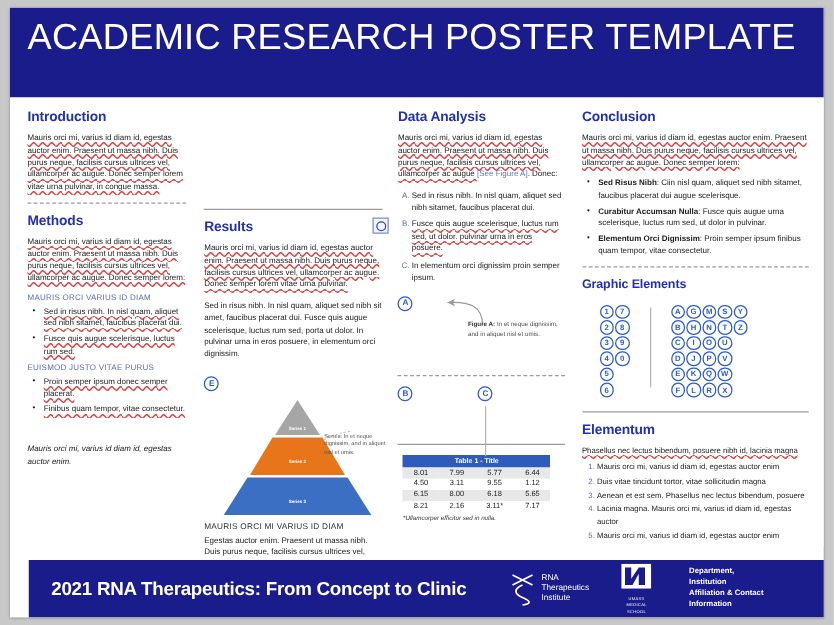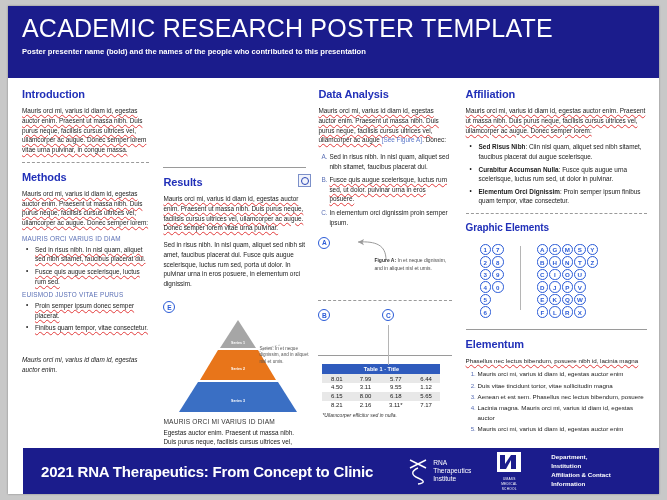--- a/index.html
+++ b/index.html
@@ -15,21 +15,21 @@
     box-shadow:0 0 2px rgba(0,0,0,.35);
     overflow:hidden;
   }
   
   .header{
     background:#1b1c8c;color:#fff;
     padding:9px 14px 12px 14px;
     height:72px;box-sizing:border-box;
   }
   .hdr-title{
-    font-size:25px;font-weight:400;letter-spacing:.2px;
+    font-size:29px;font-weight:400;letter-spacing:.2px;
     line-height:1.05;margin:0 0 7px 0;
   }
   .hdr-sub{
     font-size:10.5px;font-weight:bold;margin:0 0 8px 0;line-height:1.1;
   }
   .hdr-authors{
     font-size:7.6px;font-weight:bold;margin:0;line-height:1.1;
   }
   
   .body{
@@ -174,21 +174,20 @@
     margin-left:18px;font-size:6.2px;font-weight:bold;line-height:1.45;
   }
 </style>
 </head>
 <body>
 
 <div class="poster">
 
   <div class="header">
     <div class="hdr-title">ACADEMIC RESEARCH POSTER TEMPLATE</div>
-    <div class="hdr-authors">Poster presenter name (bold) and the names of the people who contributed to this presentation</div>
   </div>
 
   <div class="body">
 
     <div class="col col1">
       <h2 class="sec">Introduction</h2>
       <p class="body-t sq">Mauris orci mi, varius id diam id, egestas auctor enim. Praesent ut massa nibh. Duis purus neque, facilisis cursus ultrices vel, ullamcorper ac augue. Donec semper lorem vitae urna pulvinar, in congue massa.</p>
 
       <hr class="rule">
 
@@ -293,21 +292,21 @@
               <td>3.11*</td>
               <td>7.17</td>
             </tr>
           </tbody>
         </table>
         <div class="tnote">*Ullamcorper efficitur sed in nulla.</div>
       </div>
     </div>
 
     <div class="col col4">
-      <h2 class="sec">Affiliation</h2>
+      <h2 class="sec">Conclusion</h2>
       <p class="body-t sq">Mauris orci mi, varius id diam id, egestas auctor enim. Praesent ut massa nibh. Duis purus neque, facilisis cursus ultrices vel, ullamcorper ac augue. Donec semper lorem:</p>
 
       <ul class="bul">
         <li><b>Sed Risus Nibh</b><span>: Ciin nisl quam, aliquet sed nibh sitamet, faucibus placerat dui augue scelerisque.</span></li>
         <li><b>Curabitur Accumsan Nulla</b><span>: Fusce quis augue urna scelerisque, luctus rum sed, ut dolor in pulvinar.</span></li>
         <li><b>Elementum Orci Dignissim</b><span>: Proin semper ipsum finibus quam tempor, vitae consectetur.</span></li>
       </ul>
 
       <hr class="rule">
 

